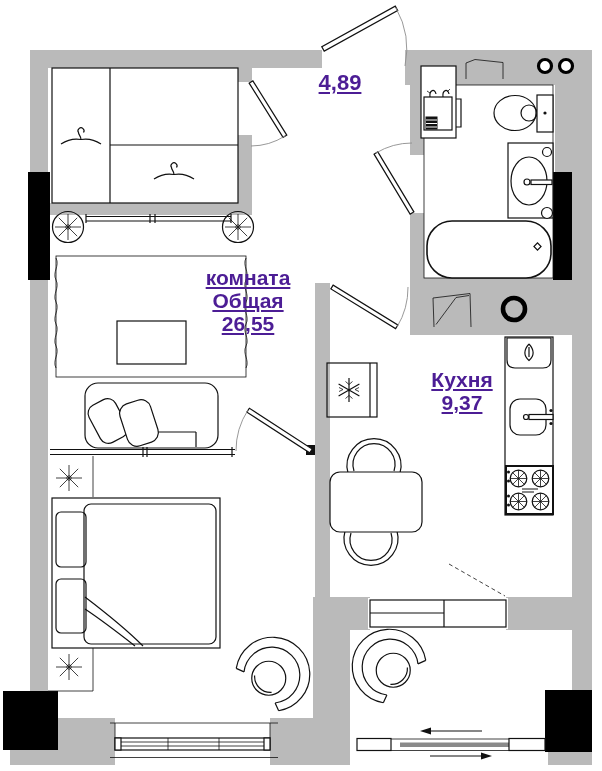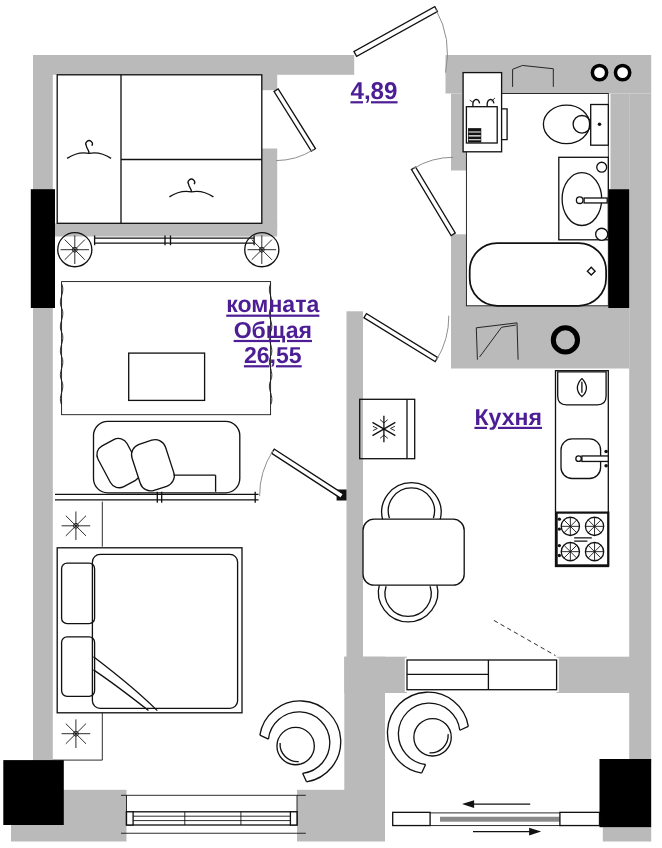--- a/index.html
+++ b/index.html
@@ -280,16 +280,17 @@
     </g>
   </svg>
 
   <div class="label" style="left:170px;top:266px;width:156px;">
     <div>комната</div>
     <div>Общая</div>
     <div>26,55</div>
   </div>
   <div class="label" style="left:405px;top:344px;width:114px;margin-top:24px;">
     <div>Кухня</div>
+    <div>9,37</div>
   </div>
   <div class="label small" style="left:296px;top:71px;width:88px;font-size:22px;">4,89</div>
 
 </div>
 
 </body></html>

